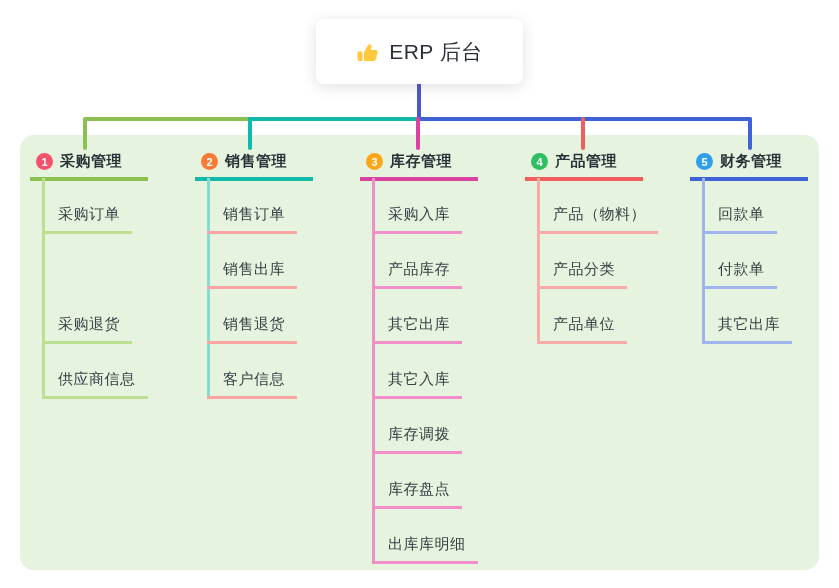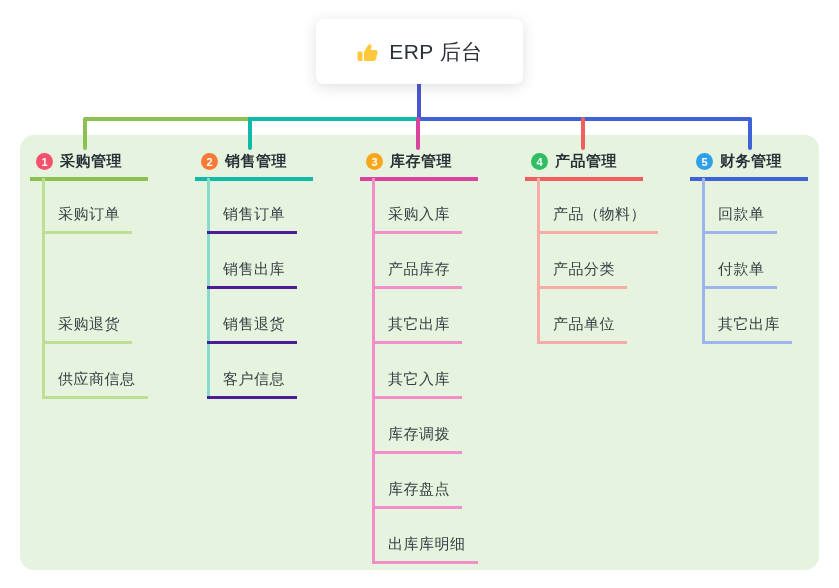--- a/index.html
+++ b/index.html
@@ -108,21 +108,21 @@
     position: absolute;
     left: 12px;
     padding: 9px 12px 7px 16px;
     font-size: 15px;
     color: #3A4046;
     white-space: nowrap;
     letter-spacing: .5px;
     cursor: pointer;
   }
   .b1 .child { border-bottom: 3px solid #BCDF94; }
-  .b2 .child { border-bottom: 3px solid #4c1d95; }
+  .b2 .child { border-bottom: 3px solid #fca5a5; }
   .b3 .child { border-bottom: 3px solid #F18FC9; }
   .b4 .child { border-bottom: 3px solid #F8ACA9; padding-left: 16px; }
   .b5 .child { border-bottom: 3px solid #9DB5EC; }
   .r0 { top: 46px; }  .r1 { top: 101px; } .r2 { top: 156px; }
   .r3 { top: 211px; } .r4 { top: 266px; } .r5 { top: 321px; }
   .r6 { top: 376px; }
 </style>
 </head>
 <body>
 

